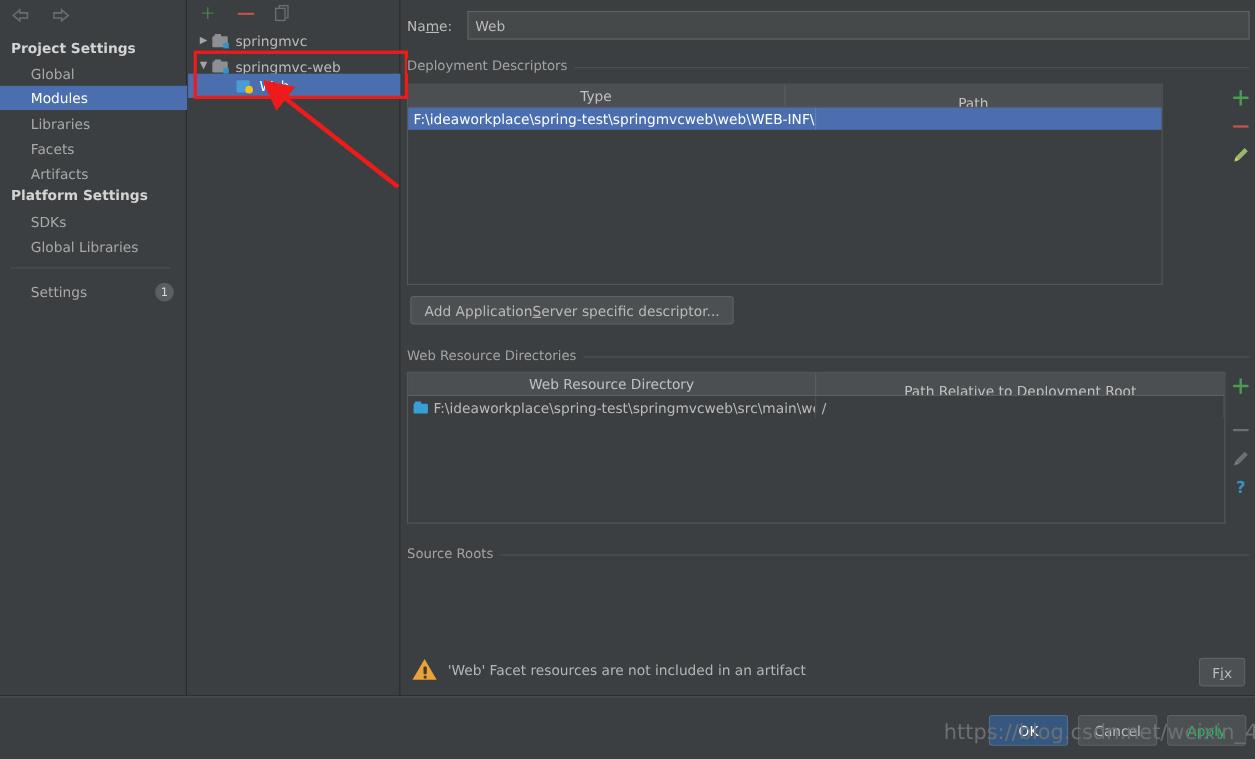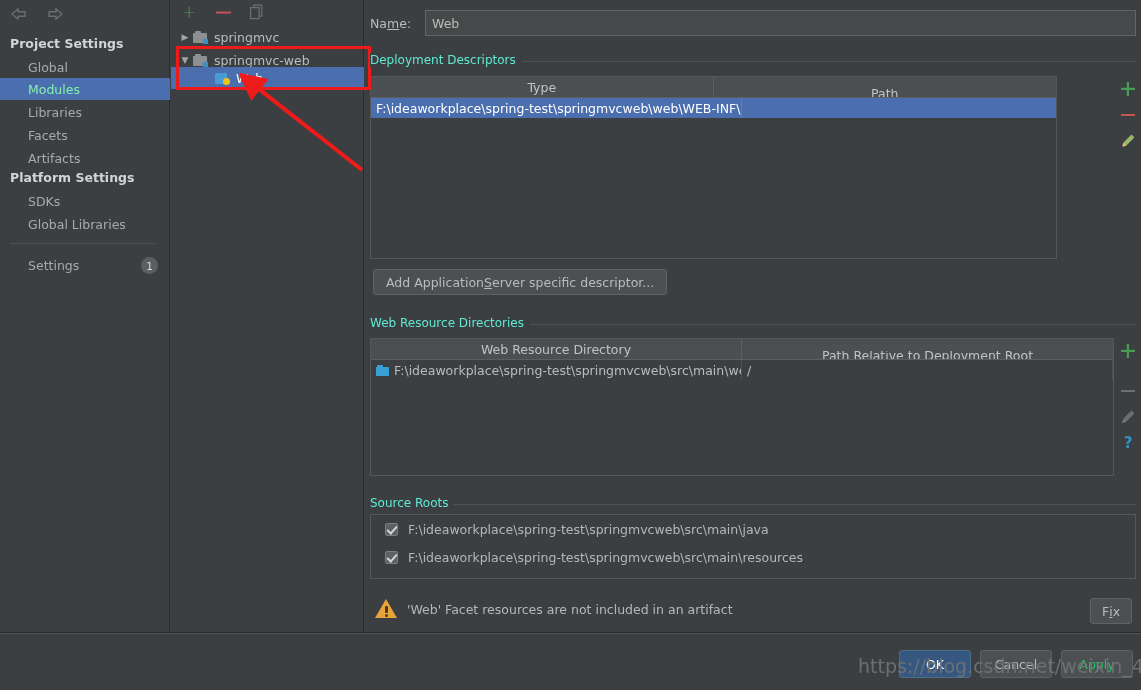--- a/index.html
+++ b/index.html
@@ -22,21 +22,21 @@
   .nav-arrows { position: absolute; left: 8px; top: 4px; display: flex; gap: 14px; }
   .nav-arrow { width: 22px; height: 20px; display: flex; align-items: center; justify-content: center;
     color: #5e6164; font-size: 15px; line-height: 1; cursor: default; }
   .sb-group {
     position: absolute; left: 10px; font-weight: bold; color: #d4d4d4; font-size: 12.5px;
   }
   .sb-item {
     position: absolute; left: 0; width: 170px; height: 22px; display: flex; align-items: center;
     padding-left: 28px; color: #a9a9a9; font-size: 12.5px;
   }
-  .sb-item.selected { background: #4b6eaf; color: #86efac; }
+  .sb-item.selected { background: #4b6eaf; color: #ffffff; }
   .sb-sep { position: absolute; left: 10px; width: 145px; height: 1px; background: #4e5254; }
   .sb-badge {
     position: absolute; right: 12px; top: 3px; min-width: 17px; height: 17px; border-radius: 9px;
     background: #5b5f61; color: #d7d7d7; font-size: 10.5px; display: flex; align-items: center;
     justify-content: center; padding: 0 5px;
   }
   .help-btn {
     position: absolute; left: 16px; top: 648px; width: 22px; height: 22px; border-radius: 50%;
     background: #4c5052; color: #5aa3d6; display: flex; align-items: center; justify-content: center;
     font-size: 13px; font-weight: bold;
@@ -71,21 +71,21 @@
 
   .name-row { position: absolute; left: 5px; top: 10px; display: flex; align-items: center; width: 766px; }
   .name-label { width: 55px; color: #bbbbbb; font-size: 12.5px; }
   .name-label u { text-decoration: underline; }
   .name-input {
     flex: 1; height: 26px; background: #45494a; border: 1px solid #646464;
     color: #bbbbbb; font-family: inherit; font-size: 12.5px; padding: 0 6px;
   }
 
   .group { position: absolute; }
-  .group-title { position: absolute; left: 0; top: 0; font-size: 12px; color: #5eead4; background: #3c3f41; padding-right: 6px; z-index: 2; }
+  .group-title { position: absolute; left: 0; top: 0; font-size: 12px; color: #a3a3a3; background: #3c3f41; padding-right: 6px; z-index: 2; }
   .group-line { position: absolute; height: 1px; background: #4e5254; top: 8px; }
 
   .table-wrap { position: absolute; background: #3c3f41; border: 1px solid #555759; }
   .thead { display: flex; height: 21px; background: #4b4f51; border-bottom: 1px solid #5c5f61; }
   .th { display: flex; align-items: center; justify-content: center; color: #c2c2c2; font-size: 12.5px;
         border-right: 1px solid #5c5f61; overflow: hidden; white-space: nowrap; }
   .th:last-child { border-right: none; margin-top: 12px; }
   .trow { display: flex; height: 20px; align-items: center; }
   .trow.selected { background: #4b6eaf; }
   .td { display: flex; align-items: center; padding-left: 5px; color: #bbbbbb; font-size: 12.5px;
@@ -348,30 +348,20 @@
         </svg>
       </div>
       <div class="sbtn q">?</div>
     </div>
 
     <div class="group" style="left:5px; top:496px; width:766px; height:1px;">
       <span class="group-title">Source Roots</span>
       <span class="group-line" style="left:80px; width:686px;"></span>
     </div>
 
-    <div class="srcbox" style="left:5px; top:514px; width:766px; height:65px;">
-      <div class="src-row">
-        <span class="chk"></span>
-        <span class="src-text">F:\ideaworkplace\spring-test\springmvcweb\src\main\java</span>
-      </div>
-      <div class="src-row">
-        <span class="chk"></span>
-        <span class="src-text">F:\ideaworkplace\spring-test\springmvcweb\src\main\resources</span>
-      </div>
-    </div>
 
     <div class="warn-row" style="left:10px; top:599px;">
       <span class="warn-icon">
         <i class="tri"></i>
           <i class="bang"></i>
           <i class="dot"></i>
       </span>
       <span class="warn-text">'Web' Facet resources are not included in an artifact</span>
     </div>
 

